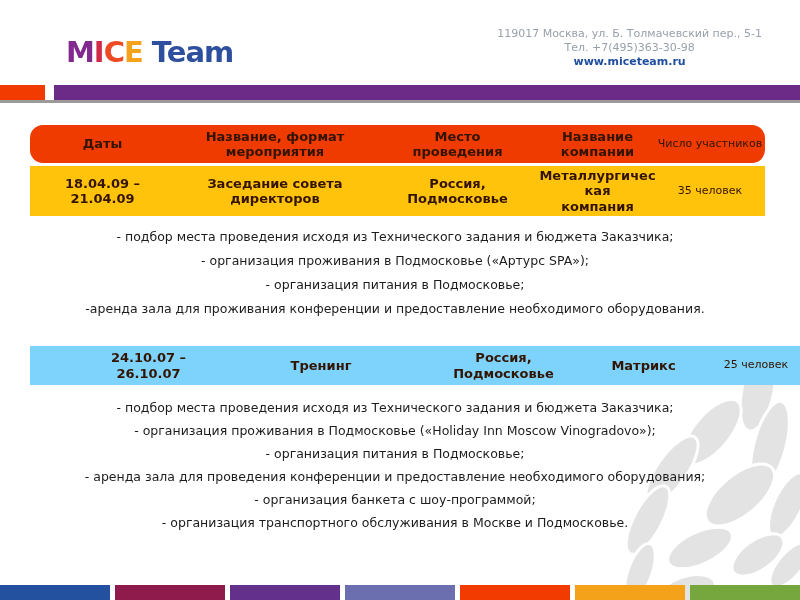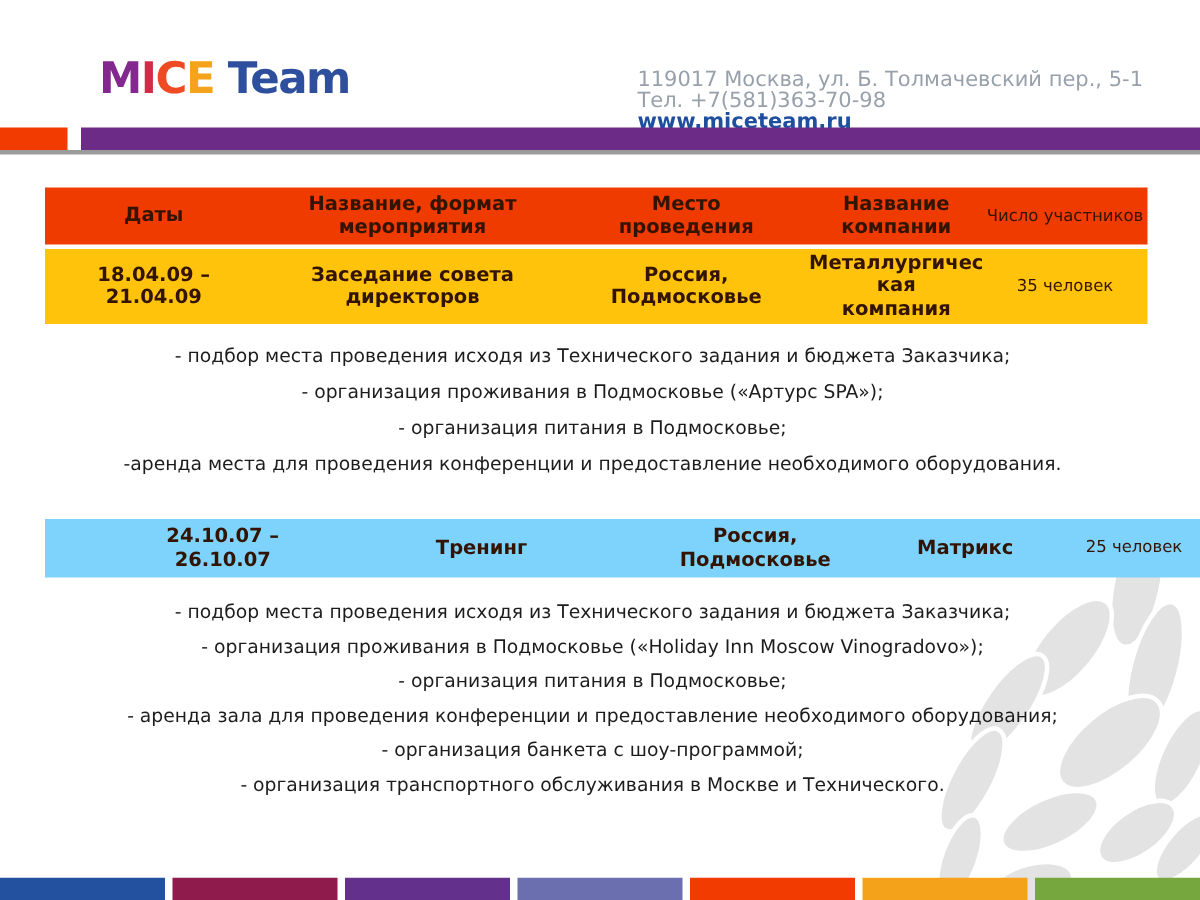--- a/index.html
+++ b/index.html
@@ -3,22 +3,22 @@
 <meta charset="utf-8">
 <style>
   html,body{margin:0;padding:0;background:#ffffff;}
   .slide{
     position:relative;width:800px;height:600px;background:#FFFFFF;
     overflow:hidden;font-family:"DejaVu Sans","Liberation Sans",sans-serif;
   }
   
   .logo{position:absolute;left:66px;top:38px;font-size:29px;font-weight:bold;
         letter-spacing:-1px;line-height:1;white-space:pre;}
-  .contact{position:absolute;top:27px;right:38px;text-align:left;
-           font-size:14px;line-height:14px;color:#98A1AB;margin-top:19px;}
+  .contact{position:absolute;top:27px;right:38px;text-align:center;
+           font-size:11px;line-height:14px;color:#98A1AB;}
   .website{font-weight:bold;cursor:pointer;text-decoration:none;}
   
   .top-accent{position:absolute;left:0;top:85px;width:45px;height:15px;}
   .top-main{position:absolute;left:54px;top:85px;width:746px;height:15px;}
   .top-shadow{position:absolute;left:0;top:100px;width:800px;height:3px;}
   
   .table-head{position:absolute;left:30px;top:125px;width:735px;height:38px;display:flex;}
   .event-row{position:absolute;left:30px;width:735px;display:flex;}
   .row-0{top:166px;height:50px;}
   .row-1{top:346px;height:39px;}
@@ -41,21 +41,21 @@
 </style>
 </head>
 <body>
 
 <div class="slide">
 
   <div class="logo"><span style="color: rgb(130, 40, 142);">M</span><span style="color: rgb(208, 44, 71);">I</span><span style="color: rgb(238, 74, 35);">C</span><span style="color: rgb(245, 163, 28);">E</span><span style="color: rgb(45, 79, 158);"> Team</span></div>
 
   <div class="contact">
     <div>119017 Москва, ул. Б. Толмачевский пер., 5-1</div>
-    <div>Тел. +7(581)363-70-98</div>
+    <div>Тел. +7(495)363-30-98</div>
     <div class="website" style="color: rgb(31, 78, 158);">www.miceteam.ru</div>
   </div>
 
   <div class="top-accent" style="background: rgb(242, 59, 0);"></div>
   <div class="top-main" style="background: rgb(108, 43, 135);"></div>
   <div class="top-shadow" style="background: rgb(155, 155, 155);"></div>
 
   <svg class="feather" viewBox="0 0 190 252" xmlns="http://www.w3.org/2000/svg">
     <g fill="#E3E3E3" stroke="#FFFFFF" stroke-width="3">
       <ellipse cx="148" cy="42" rx="16" ry="42" transform="rotate(12 148 42)"></ellipse>
@@ -66,21 +66,21 @@
       <ellipse cx="178" cy="157" rx="14" ry="35" transform="rotate(25 178 157)"></ellipse>
       <ellipse cx="38" cy="172" rx="14" ry="38" transform="rotate(28 38 172)"></ellipse>
       <ellipse cx="90" cy="200" rx="16" ry="35" transform="rotate(65 90 200)"></ellipse>
       <ellipse cx="148" cy="207" rx="15" ry="30" transform="rotate(55 148 207)"></ellipse>
       <ellipse cx="30" cy="224" rx="12" ry="30" transform="rotate(20 30 224)"></ellipse>
       <ellipse cx="78" cy="242" rx="14" ry="28" transform="rotate(75 78 242)"></ellipse>
       <ellipse cx="180" cy="217" rx="12" ry="28" transform="rotate(40 180 217)"></ellipse>
     </g>
   </svg>
 
-  <div class="table-head" style="background: rgb(239, 59, 0);">
+  <div class="table-head" style="background: rgb(239, 59, 0); border-radius: 13px;">
     <div class="cell c0">Даты</div>
     <div class="cell c1">Название, формат
 мероприятия</div>
     <div class="cell c2">Место
 проведения</div>
     <div class="cell c3">Название
 компании</div>
     <div class="cell c4 small">Число участников</div>
   </div>
 
@@ -94,40 +94,40 @@
     <div class="cell c3">Металлургичес
 кая
 компания</div>
     <div class="cell c4 small">35 человек</div>
   </div>
 
   <div class="services sv-0">
     <p>- подбор места проведения исходя из Технического задания и бюджета Заказчика;</p>
     <p>- организация проживания в Подмосковье («Артурс  SPA»);</p>
     <p>- организация питания в Подмосковье;</p>
-    <p>-аренда места для проведения конференции и  предоставление необходимого оборудования.</p>
+    <p>-аренда зала для проживания конференции и  предоставление необходимого оборудования.</p>
   </div>
 
   <div class="event-row row-1" style="background: #7dd3fc; padding-left: 46px;">
     <div class="cell c0">24.10.07 –
 26.10.07</div>
     <div class="cell c1">Тренинг</div>
     <div class="cell c2">Россия,
 Подмосковье</div>
     <div class="cell c3">Матрикс</div>
     <div class="cell c4 small">25 человек</div>
   </div>
 
   <div class="services sv-1">
     <p>- подбор места проведения исходя из Технического задания и бюджета Заказчика;</p>
     <p>- организация проживания в Подмосковье («Holiday Inn Moscow Vinogradovo»);</p>
     <p>- организация питания в Подмосковье;</p>
     <p>- аренда зала для проведения конференции и  предоставление необходимого оборудования;</p>
     <p>- организация банкета с шоу-программой;</p>
-    <p>- организация транспортного обслуживания в Москве и Технического.</p>
+    <p>- организация транспортного обслуживания в Москве и Подмосковье.</p>
   </div>
 
   <div class="footer-bars">
       <div class="fbar" style="background: rgb(35, 81, 159);"></div>
       <div class="fbar" style="background: rgb(143, 27, 76);"></div>
       <div class="fbar" style="background: rgb(99, 48, 139);"></div>
       <div class="fbar" style="background: rgb(107, 111, 176);"></div>
       <div class="fbar" style="background: rgb(242, 59, 0);"></div>
       <div class="fbar" style="background: rgb(245, 162, 27);"></div>
       <div class="fbar" style="background: rgb(118, 167, 62);"></div>

